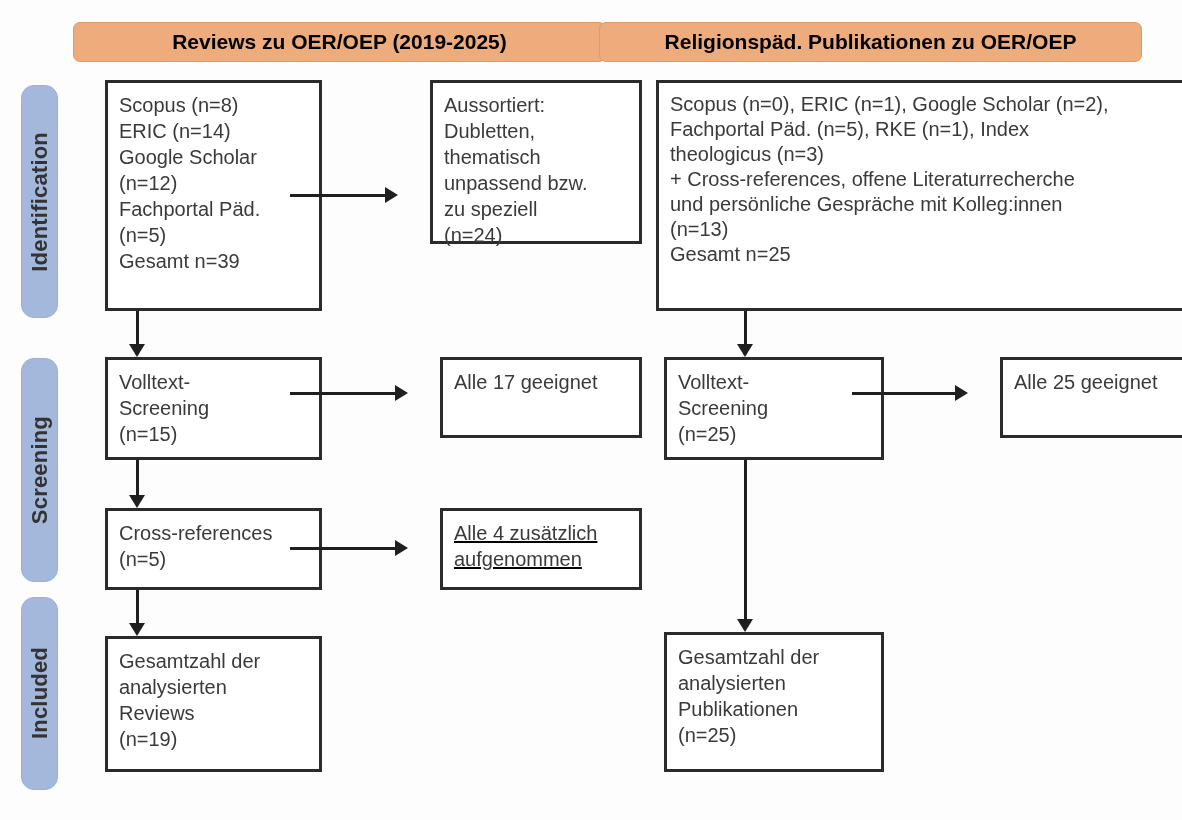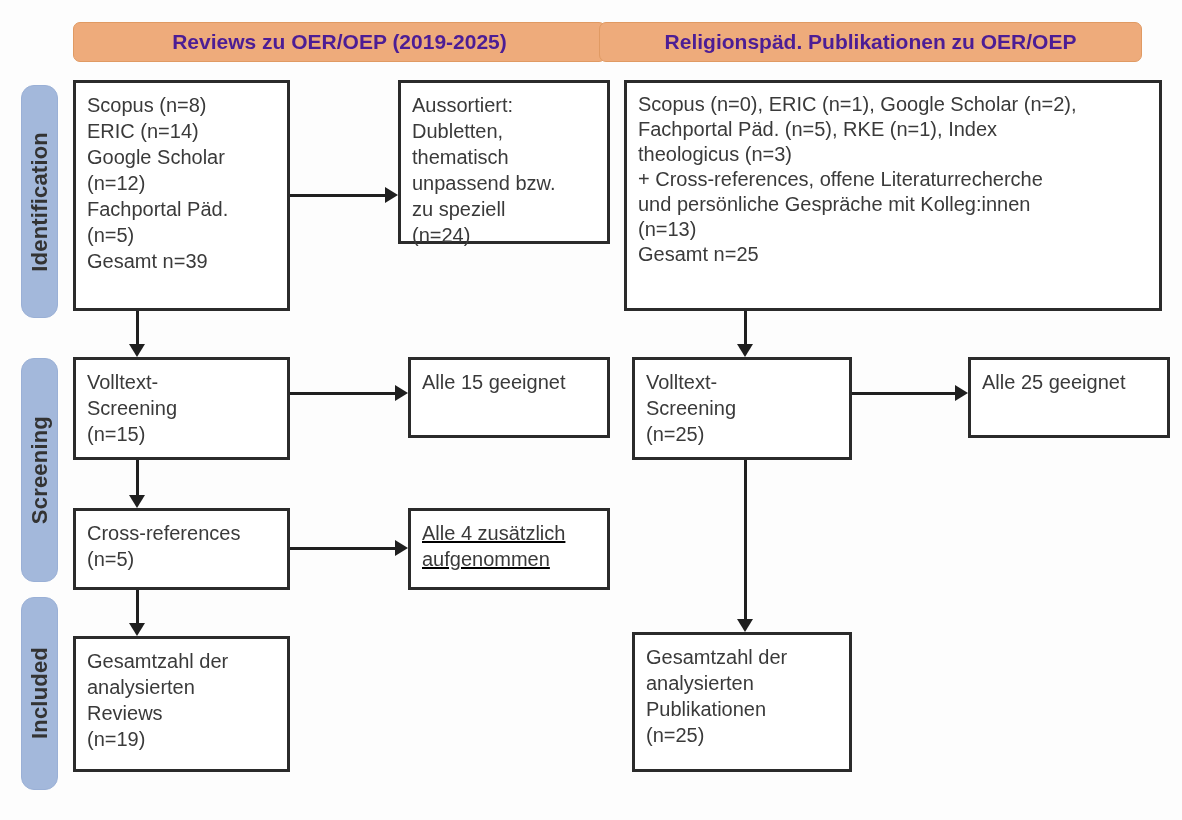--- a/index.html
+++ b/index.html
@@ -44,31 +44,32 @@
     border: 1px solid #e09a63;
     border-radius: 7px;
     box-sizing: border-box;
     display: flex;
     align-items: center;
     justify-content: center;
   }
   .col-header span {
     font-size: 21px;
     font-weight: bold;
-    color: #4c1d95;
+    color: #000000;
     white-space: nowrap;
   }
 
   
   .box {
     position: absolute;
     background: #ffffff;
     border: 3px solid #2b2b2b;
     box-sizing: border-box;
     padding: 9px 22px 6px 11px;
+    margin-left: 32px;
   }
   .box p {
     margin: 0;
     font-size: 20px;
     line-height: 1.30;
     color: #3a3a3a;
     white-space: pre-wrap;
   }
   .box.tight p { line-height: 1.25; }
 
@@ -150,21 +151,21 @@
   <div class="vline" style="left:136px; top:311px; width:3px; height:33px;"></div>
   <div class="arrow-down" style="left:129px; top:344px;"></div>
 
   <div class="box" style="left:73px; top:357px; width:217px; height:103px;">
     <p>Volltext-
 Screening
 (n=15)</p>
   </div>
 
   <div class="box" style="left:408px; top:357px; width:202px; height:81px;">
-    <p>Alle 15 geeignet</p>
+    <p>Alle 17 geeignet</p>
   </div>
 
   <div class="hline" style="left:290px; top:392px; width:105px;"></div>
   <div class="arrow-right" style="left:395px; top:385px;"></div>
 
   <div class="vline" style="left:136px; top:460px; width:3px; height:35px;"></div>
   <div class="arrow-down" style="left:129px; top:495px;"></div>
 
   <div class="box" style="left:73px; top:508px; width:217px; height:82px;">
     <p>Cross-references

